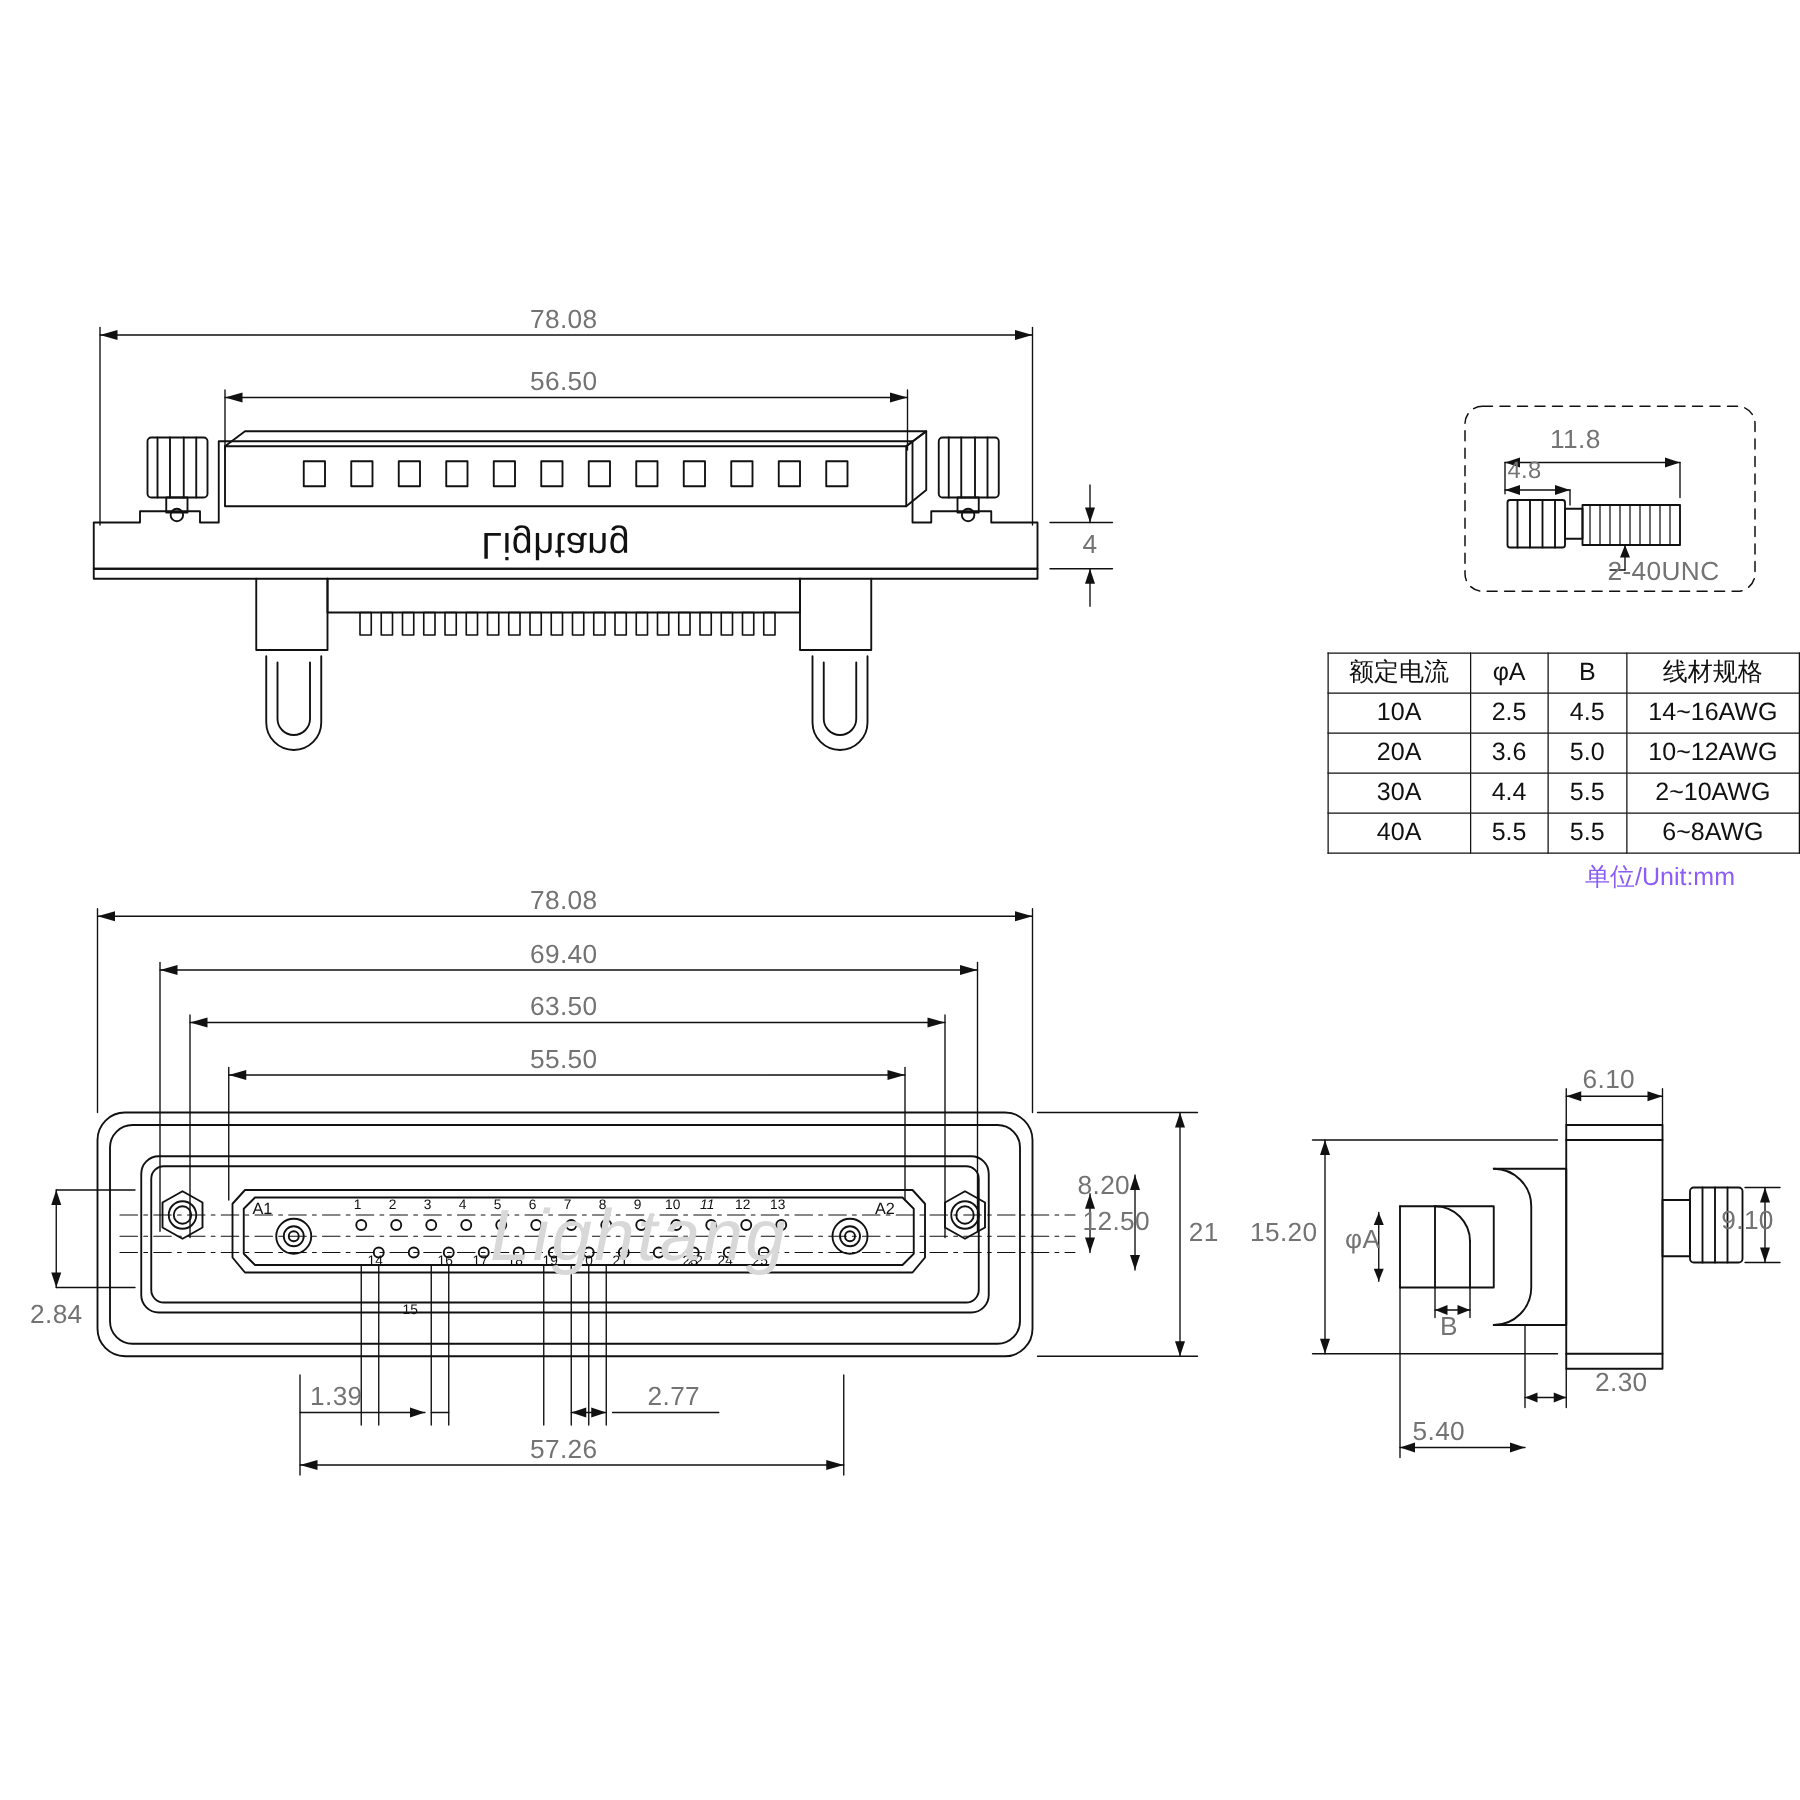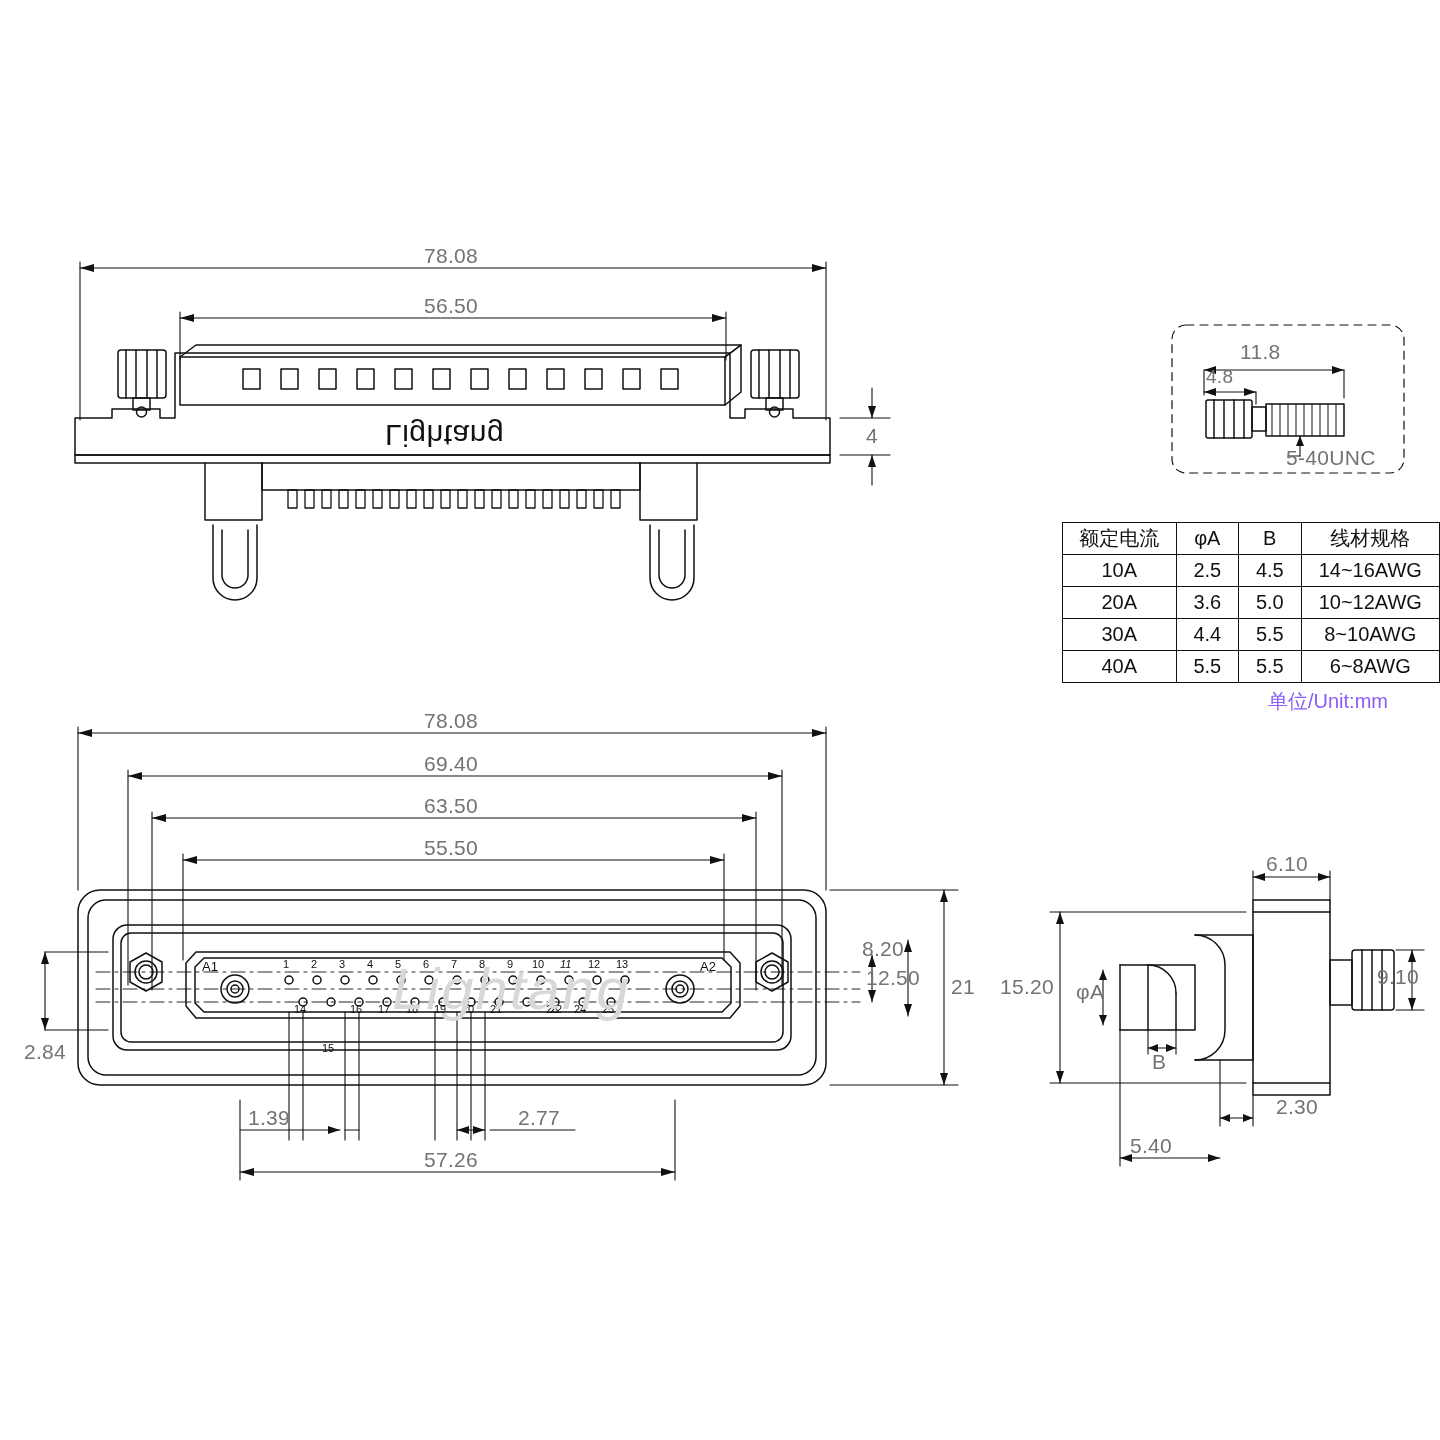--- a/index.html
+++ b/index.html
@@ -420,21 +420,21 @@
   </g>
 </svg>
 
 <div class="dim-text" style="left:424px; top:244px;">78.08</div>
 <div class="dim-text" style="left:424px; top:294px;">56.50</div>
 <div class="dim-text" style="left:866px; top:424px;">4</div>
 <div class="brandflip" style="left:385px; top:418px;">Lightang</div>
 
 <div class="dim-text" style="left:1240px; top:340px;">11.8</div>
 <div class="dim-text small" style="left:1206px; top:366px;">4.8</div>
-<div class="dim-text" style="left:1286px; top:446px;">5-40UNC</div>
+<div class="dim-text" style="left:1286px; top:446px;">2-40UNC</div>
 
 <div class="dim-text" style="left:424px; top:709px;">78.08</div>
 <div class="dim-text" style="left:424px; top:752px;">69.40</div>
 <div class="dim-text" style="left:424px; top:794px;">63.50</div>
 <div class="dim-text" style="left:424px; top:836px;">55.50</div>
 <div class="dim-text" style="left:951px; top:975px;">21</div>
 <div class="dim-text" style="left:866px; top:966px;">12.50</div>
 <div class="dim-text" style="left:862px; top:937px;">8.20</div>
 <div class="dim-text" style="left:24px; top:1040px;">2.84</div>
 <div class="dim-text" style="left:248px; top:1106px;">1.39</div>
@@ -498,21 +498,21 @@
   <tr>
     <td>20A</td>
     <td>3.6</td>
     <td>5.0</td>
     <td>10~12AWG</td>
   </tr>
   <tr>
     <td>30A</td>
     <td>4.4</td>
     <td>5.5</td>
-    <td>8~10AWG</td>
+    <td>2~10AWG</td>
   </tr>
   <tr>
     <td>40A</td>
     <td>5.5</td>
     <td>5.5</td>
     <td>6~8AWG</td>
   </tr>
 </tbody>
   </table>
 

